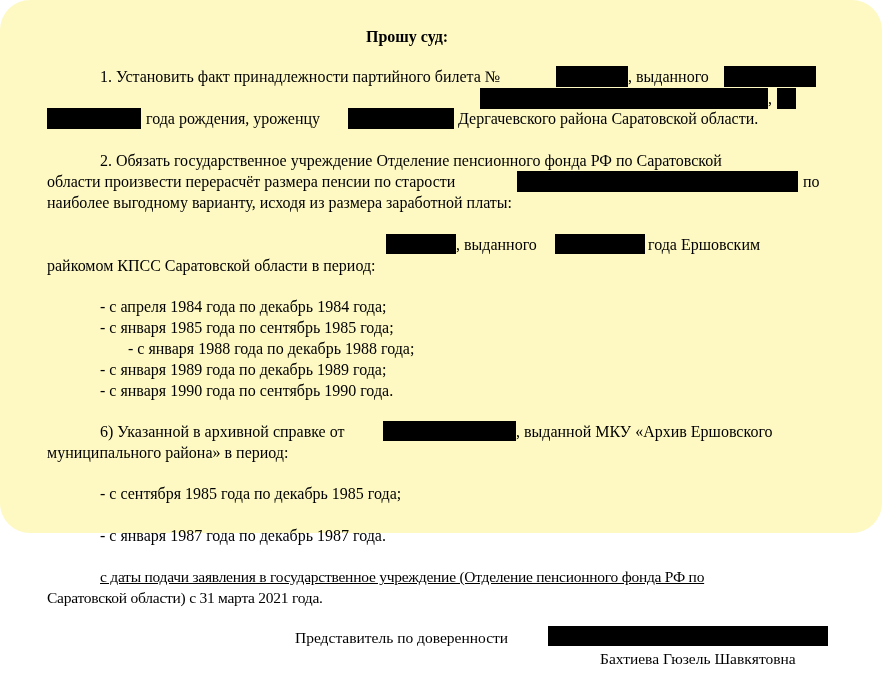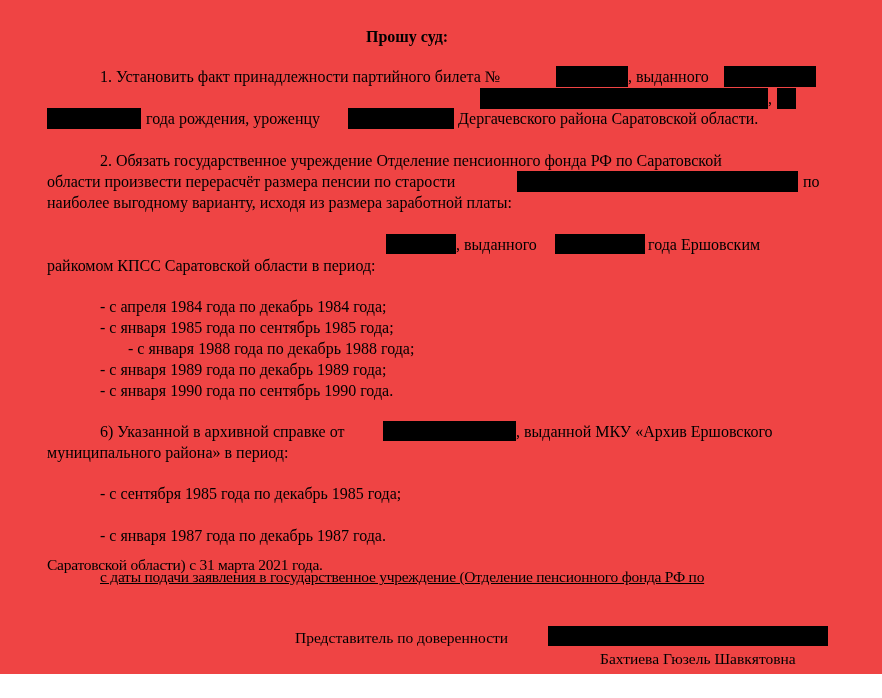--- a/index.html
+++ b/index.html
@@ -1,18 +1,18 @@
 <!DOCTYPE html>
 <html><head>
 <meta charset="utf-8">
 <style>
   html, body { margin:0; padding:0; background:#ffffff; }
   body { width:882px; height:698px; position:relative; overflow:hidden;
          font-family:"Liberation Serif", "DejaVu Serif", serif; color:#000; }
-  .page { position:absolute; left:0; top:0; width:882px; height:674px; background:#ef4444; }
+  .page { position:absolute; left:0; top:0; width:882px; height:533px; background:#fef9c3;border-radius:30px; }
   .ln { position:absolute; font-size:16px; line-height:21px; white-space:nowrap; }
   .title { font-weight:bold; font-size:16px; }
   .red { position:absolute; background:#000; }
   .sig { font-size:15.5px; }
   .cond { font-size:15.5px; letter-spacing:-0.25px; }
 </style>
 </head>
 <body>
 
 <div class="page">
@@ -53,19 +53,19 @@
 
   <div class="ln" style="left:100px; top:421px;">6) Указанной в архивной справке от</div>
   <div class="red" style="left:383px; top:421px; width:133px; height:20px;"></div>
   <div class="ln" style="left:47px; top:442px;">муниципального района» в период:</div>
   <div class="ln" style="left:516px; top:421px;">, выданной МКУ «Архив Ершовского</div>
 
   <div class="ln" style="left:100px; top:483px;">- с сентября 1985 года по декабрь 1985 года;</div>
   <div class="ln" style="left:100px; top:525px;">- с января 1987 года по декабрь 1987 года.</div>
 
   <div class="ln cond" style="left:100px; top:566px;text-decoration:underline;">с даты подачи заявления в государственное учреждение (Отделение пенсионного фонда РФ по</div>
-  <div class="ln cond" style="left:47px; top:554px;text-align:center;">Саратовской области) с 31 марта 2021 года.</div>
+  <div class="ln cond" style="left:47px; top:587px;text-align:center;">Саратовской области) с 31 марта 2021 года.</div>
 
   <div class="ln sig" style="left:295px; top:627px;">Представитель по доверенности</div>
   <div class="red" style="left:548px; top:626px; width:280px; height:20px;"></div>
   <div class="ln sig" style="left:600px; top:648px;">Бахтиева Гюзель Шавкятовна</div>
 
 </div>
 
 </body></html>

